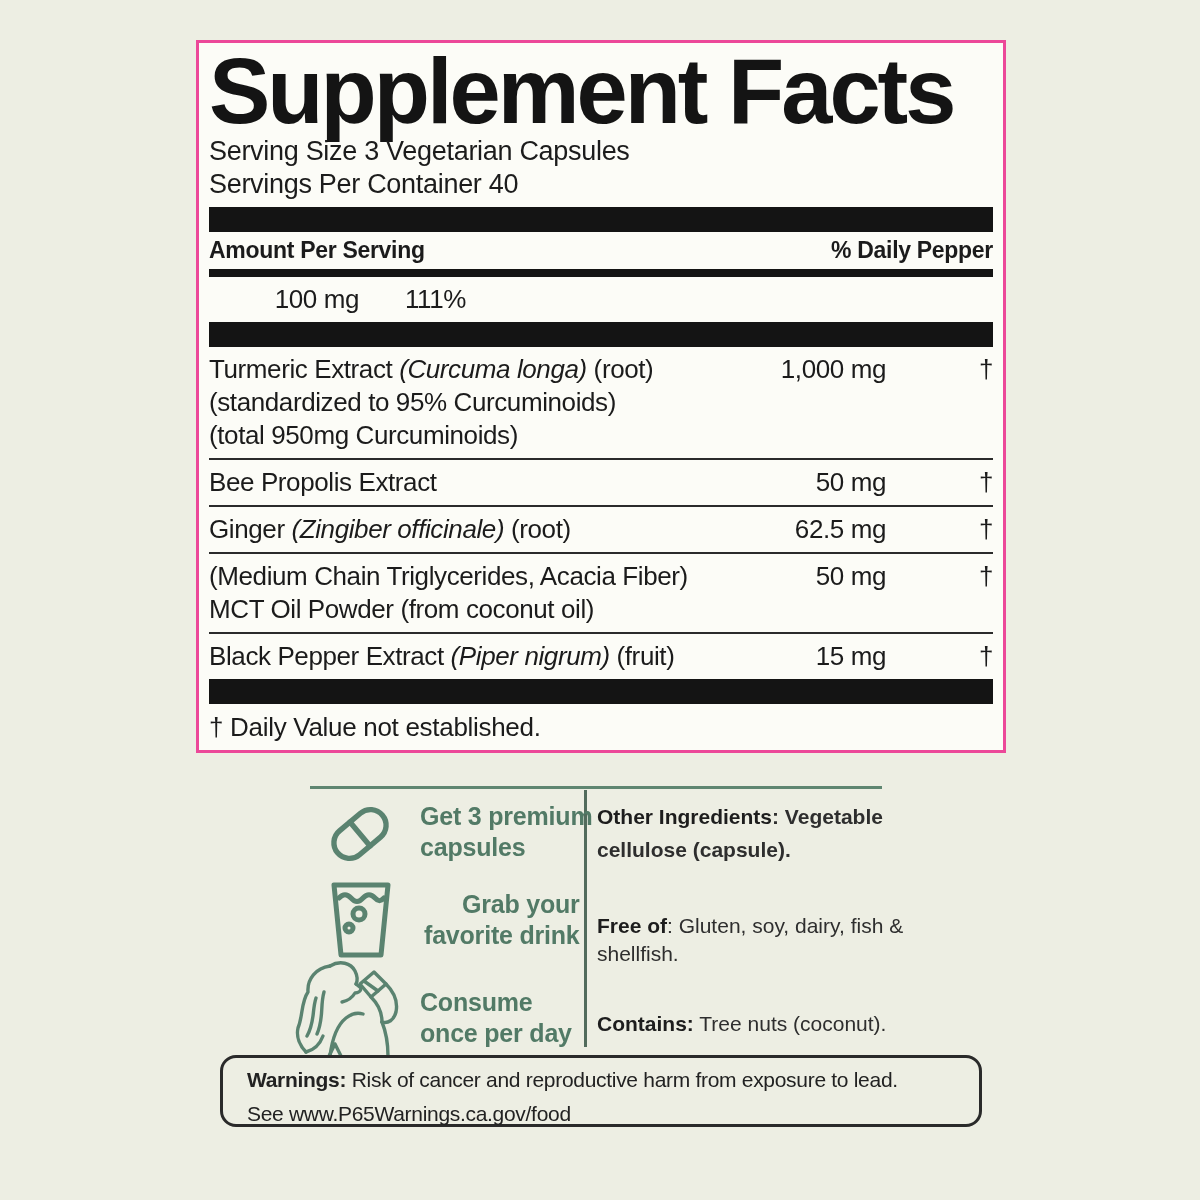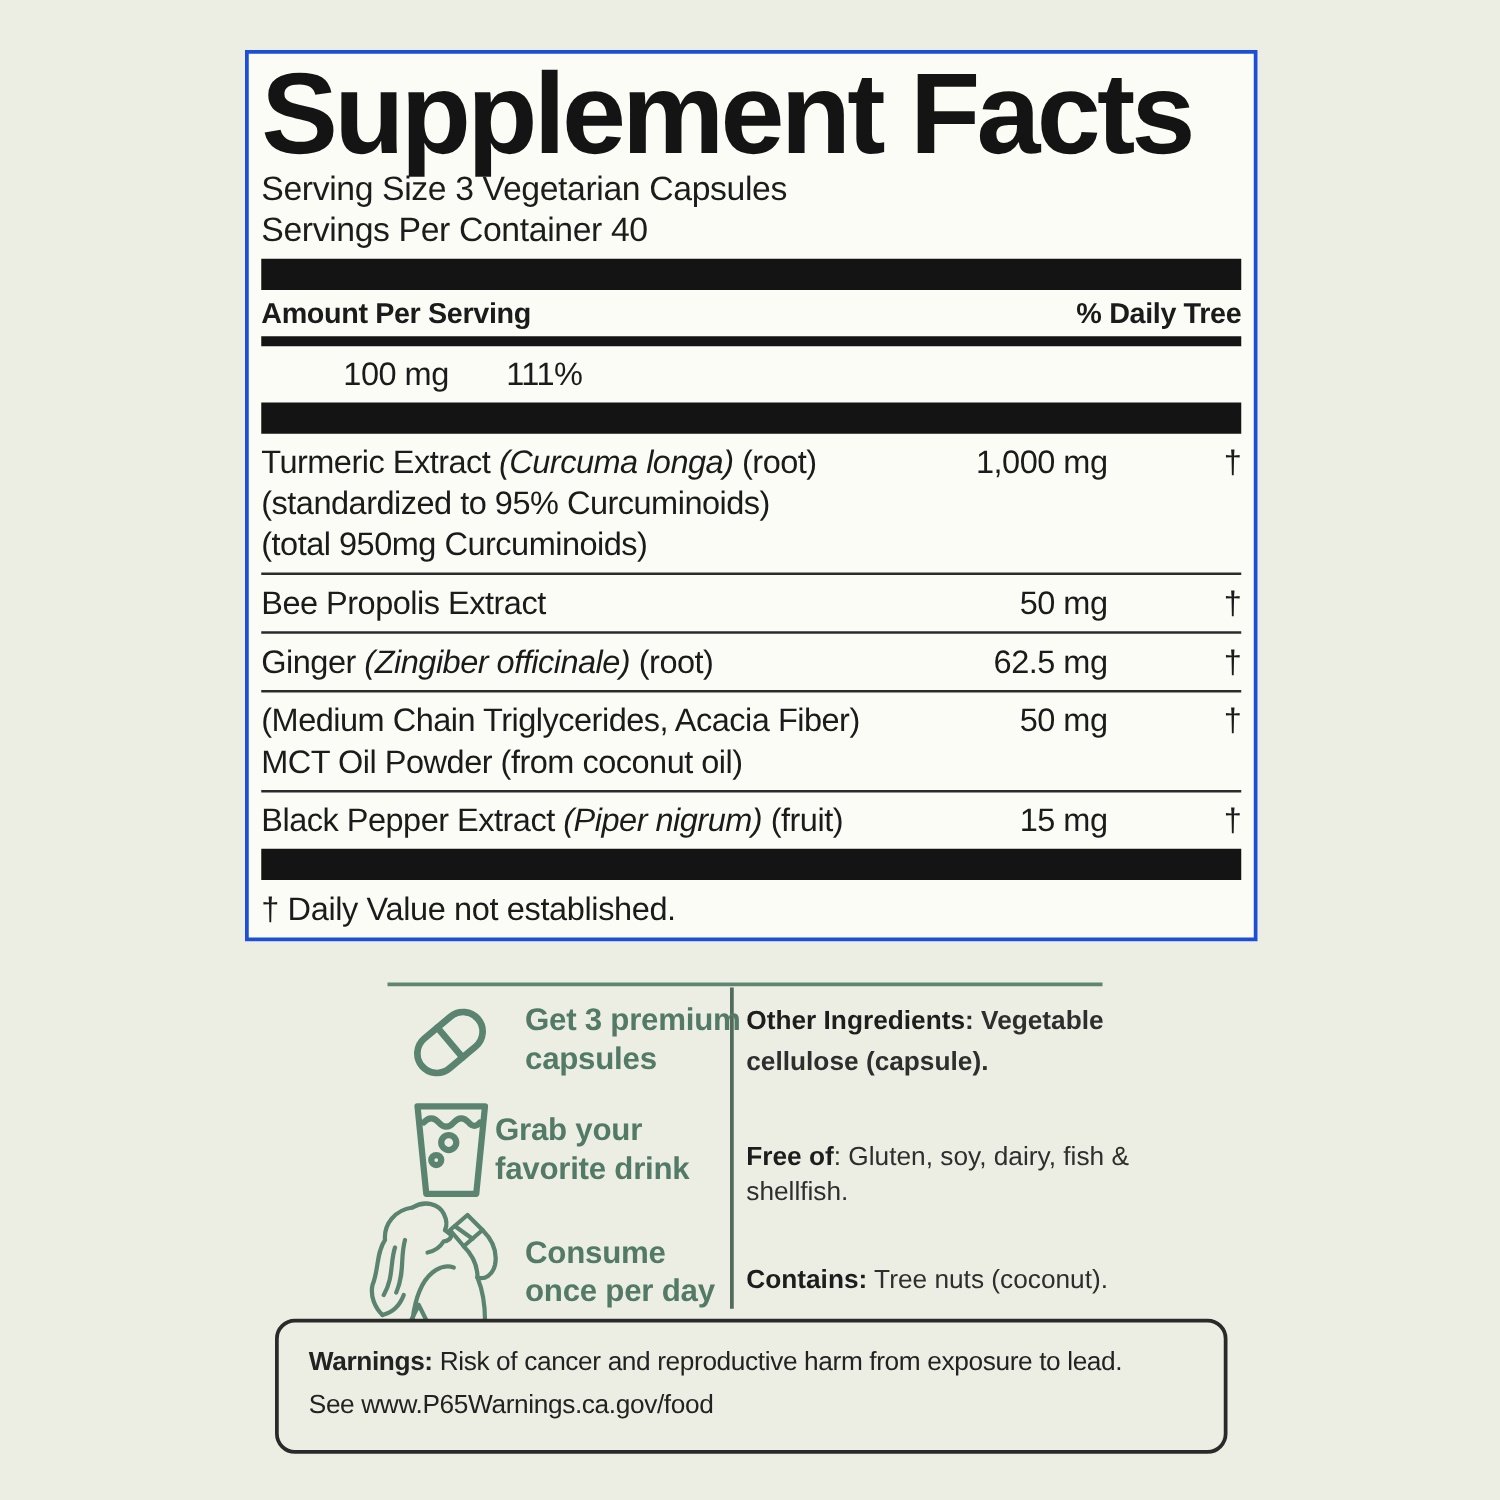--- a/index.html
+++ b/index.html
@@ -6,21 +6,21 @@
   body{
     width:1200px;height:1200px;position:relative;
     background:#edeee3;
     font-family:"Liberation Sans",sans-serif;
     color:#1b1b1b;
     overflow:hidden;
   }
   
   .facts-panel{
     position:absolute;left:196px;top:40px;width:810px;
-    background:#fcfcf7;border:3px solid #1d4ed8;box-sizing:border-box;
+    background:#fcfcf7;border:3px solid #ec4899;box-sizing:border-box;
   }
   .panel-inner{padding:2px 10px 2px 10px;}
   .sf-title{
     font-size:92px;font-weight:bold;letter-spacing:-3px;line-height:88px;
     color:#141414;white-space:nowrap;margin-top:2px;
   }
   .serving-line{font-size:27px;line-height:33px;letter-spacing:-0.3px;color:#1c1c1c;}
   .bar{background:#141414;width:100%;}
   .bar.thick{height:25px;}
   .bar.thin{height:8px;}
@@ -44,38 +44,38 @@
     white-space:pre-line;letter-spacing:-0.2px;
   }
   .icon-box svg{display:block;}
   .note-item{position:absolute;left:597px;width:330px;font-size:21px;color:#2e2e2e;}
   .note-item b{color:#1d1d1d;}
   .note-text{white-space:pre-line;}
   .lh-loose{line-height:33px;font-weight:bold;}
   .lh-tight{line-height:28px;}
   
   .warnings-box{
-    position:absolute;left:220px;top:1055px;width:762px;height:108px;box-sizing:border-box;
+    position:absolute;left:220px;top:1055px;width:762px;height:72px;box-sizing:border-box;
     border:3px solid #2a2a2a;border-radius:16px;background:#edeee3;
-    padding:15px 24px;
+    padding:5px 24px;
   }
   .warn-line{font-size:21px;line-height:34px;letter-spacing:-0.3px;white-space:nowrap;color:#222;}
 </style>
 </head>
 <body>
 
 <div class="facts-panel">
   <div class="panel-inner">
     <div class="sf-title">Supplement Facts</div>
     <div class="serving-line">Serving Size 3 Vegetarian Capsules</div>
     <div class="serving-line">Servings Per Container 40</div>
     <div class="bar thick first"></div>
     <div class="hdr-row">
       <span>Amount Per Serving</span>
-      <span>% Daily Tree</span>
+      <span>% Daily Pepper</span>
     </div>
     <div class="bar thin"></div>
     <div id="facts-rows">
         <div class="row">
           <div class="row-amt">100 mg</div>
           <div class="row-dv">111%</div>
         </div>
         <div class="bar thick"></div>
         <div class="row">
           <div class="row-name">
@@ -140,21 +140,21 @@
 capsules</div>
 
 <div class="usage-item icon-box" style="left:326px;top:880px;">
   <svg width="70" height="80" viewBox="0 0 70 80" fill="none" stroke="#5a8370" stroke-width="5" stroke-linecap="round" stroke-linejoin="round">
     <path d="M8,5 L62,5 L55,75 L15,75 Z"></path>
     <path d="M13,18 C17,13.5 21,13.5 25,18 C29,22.5 33,22.5 37,18 C41,13.5 45,13.5 49,18 C52,21.5 55,21.5 58,18"></path>
     <circle cx="33" cy="34" r="6"></circle>
     <circle cx="23" cy="48" r="4"></circle>
   </svg>
 </div>
-<div class="usage-item usage-label" style="left:396px;top:889px;">Grab your
+<div class="usage-item usage-label" style="left:424px;top:889px;text-align:right;">Grab your
 favorite drink</div>
 
 <div class="usage-item icon-box" style="left:290px;top:958px;">
   <svg width="122" height="100" viewBox="0 0 122 100" fill="none" stroke="#5a8370" stroke-width="3.4" stroke-linecap="round" stroke-linejoin="round">
 
     <path d="M40,8 C26,10 17,21 18,34 C11,44 13,58 8,70 C6,79 10,88 16,94"></path>
     <path d="M26,40 C22,52 25,64 17,78"></path>
     <path d="M34,34 C30,48 34,60 27,76"></path>
     <path d="M16,94 C24,92 30,86 33,78"></path>
 

